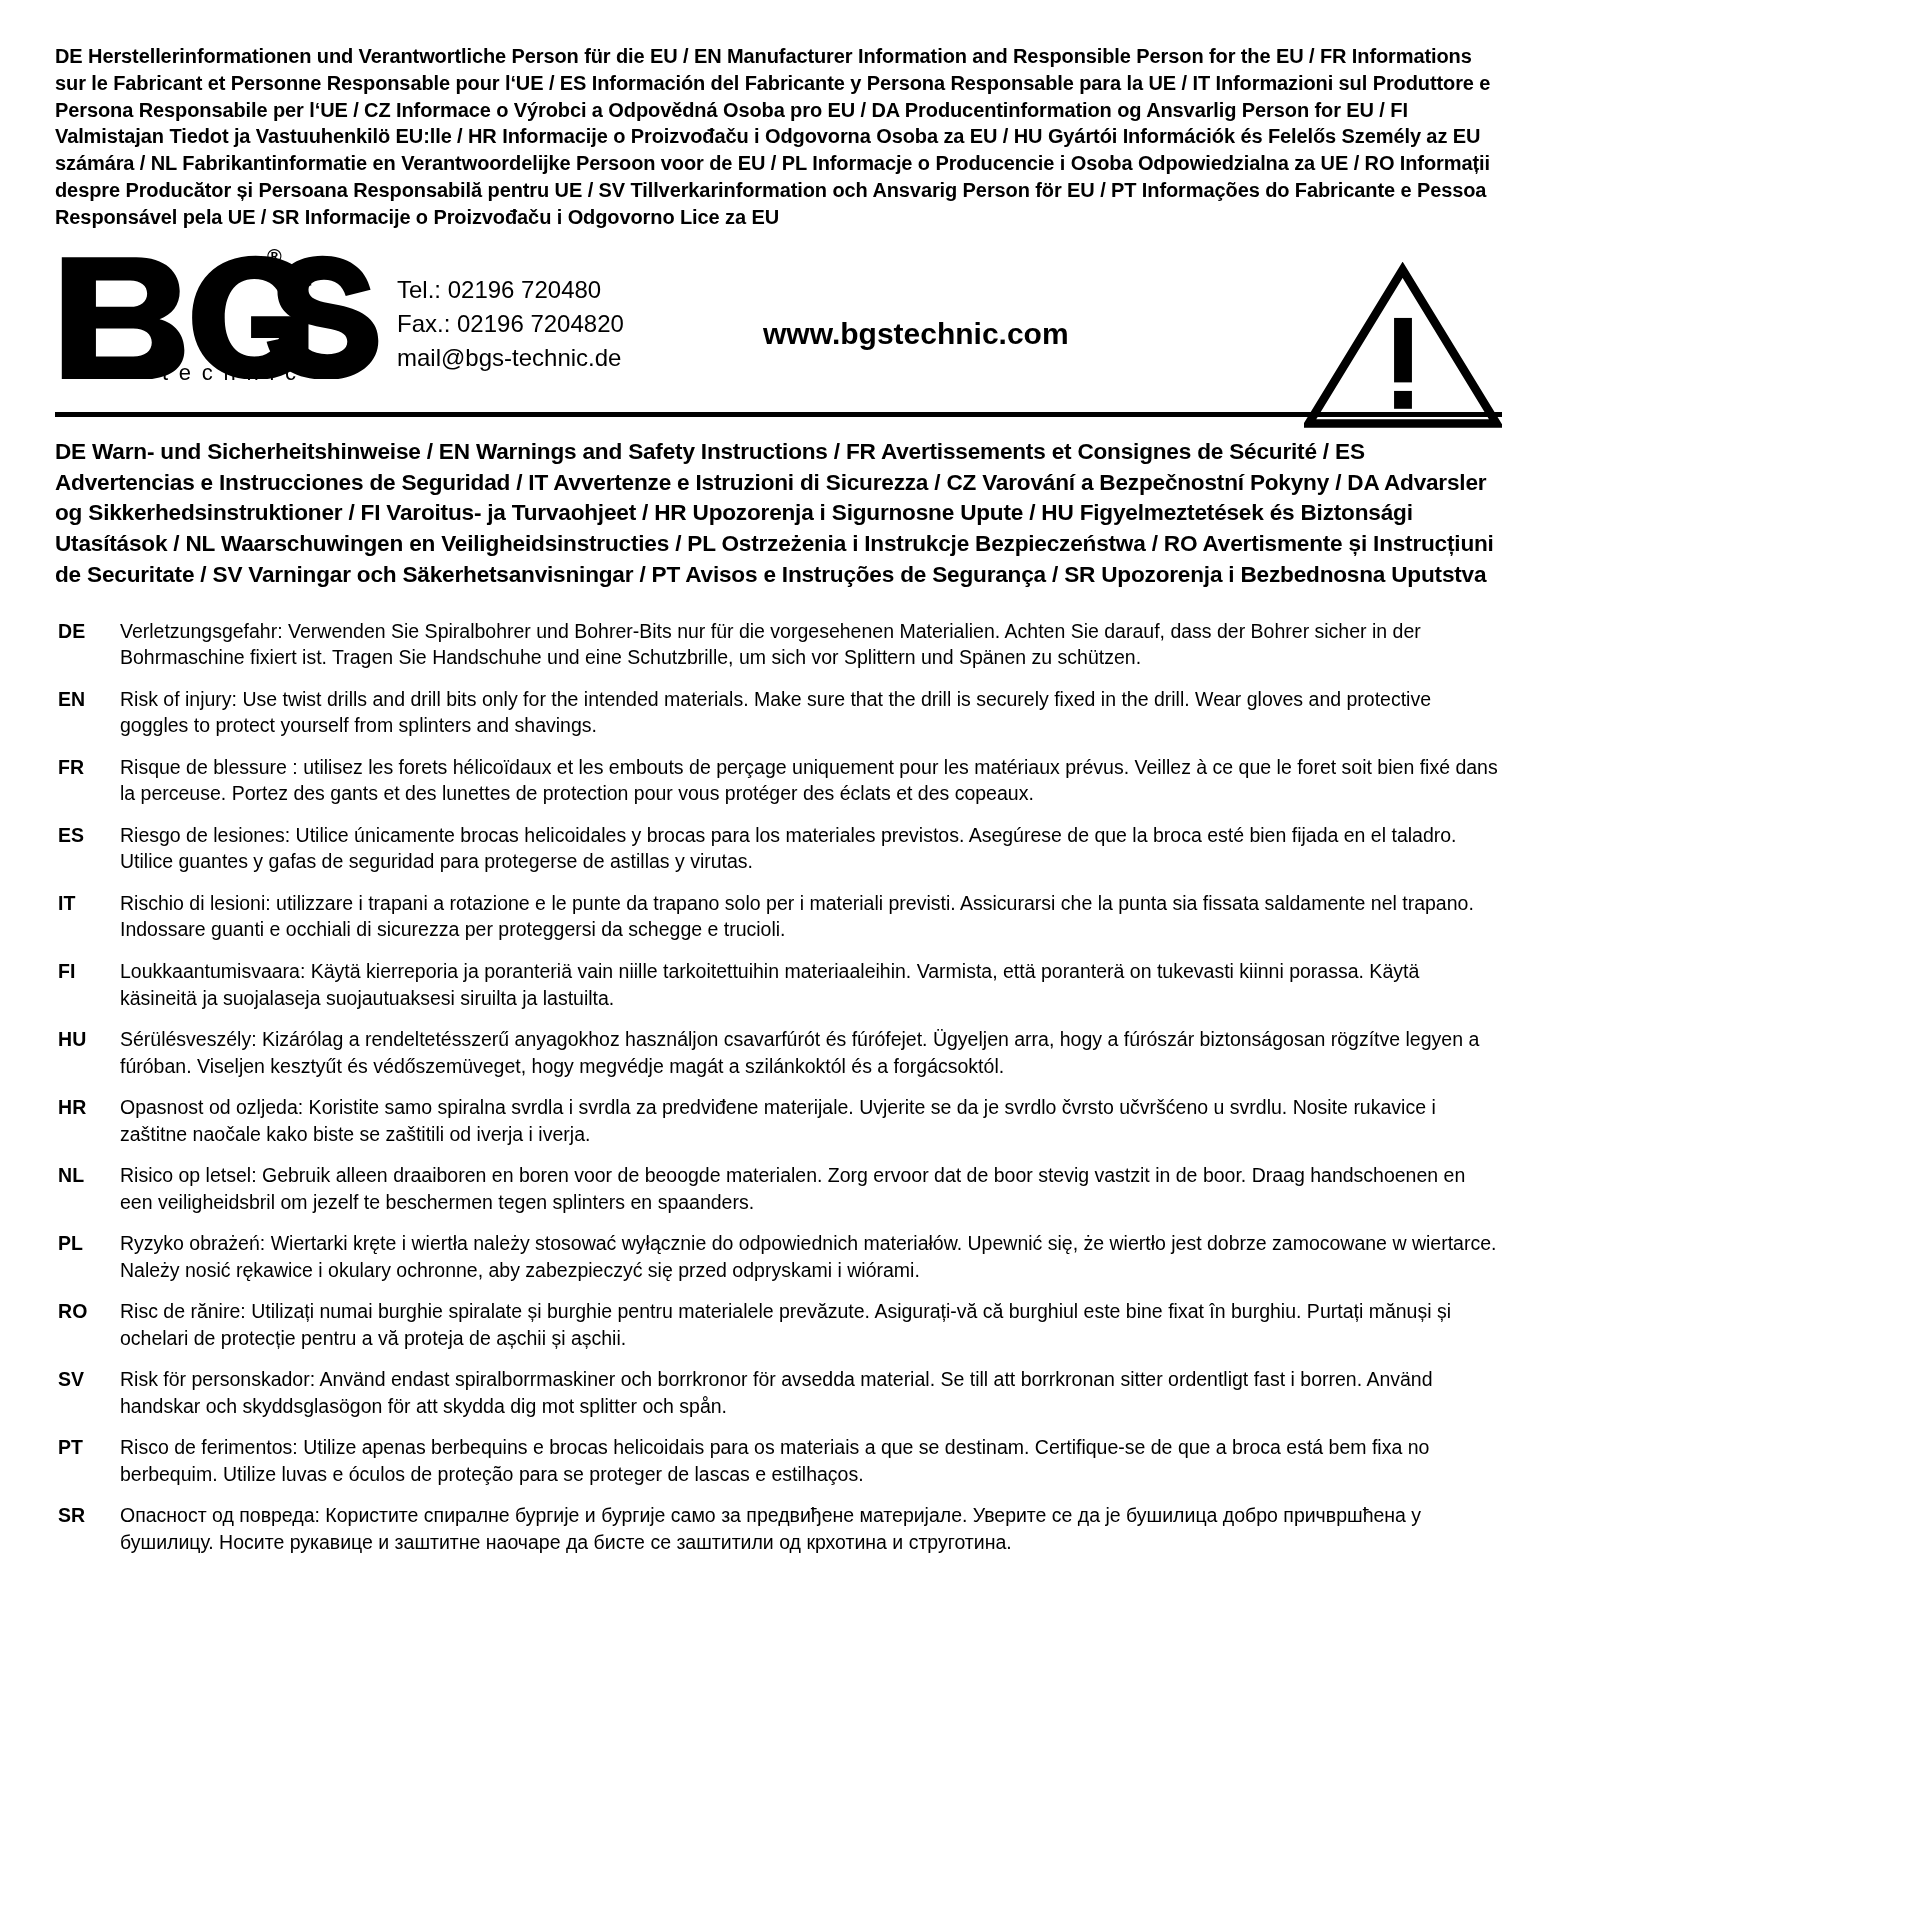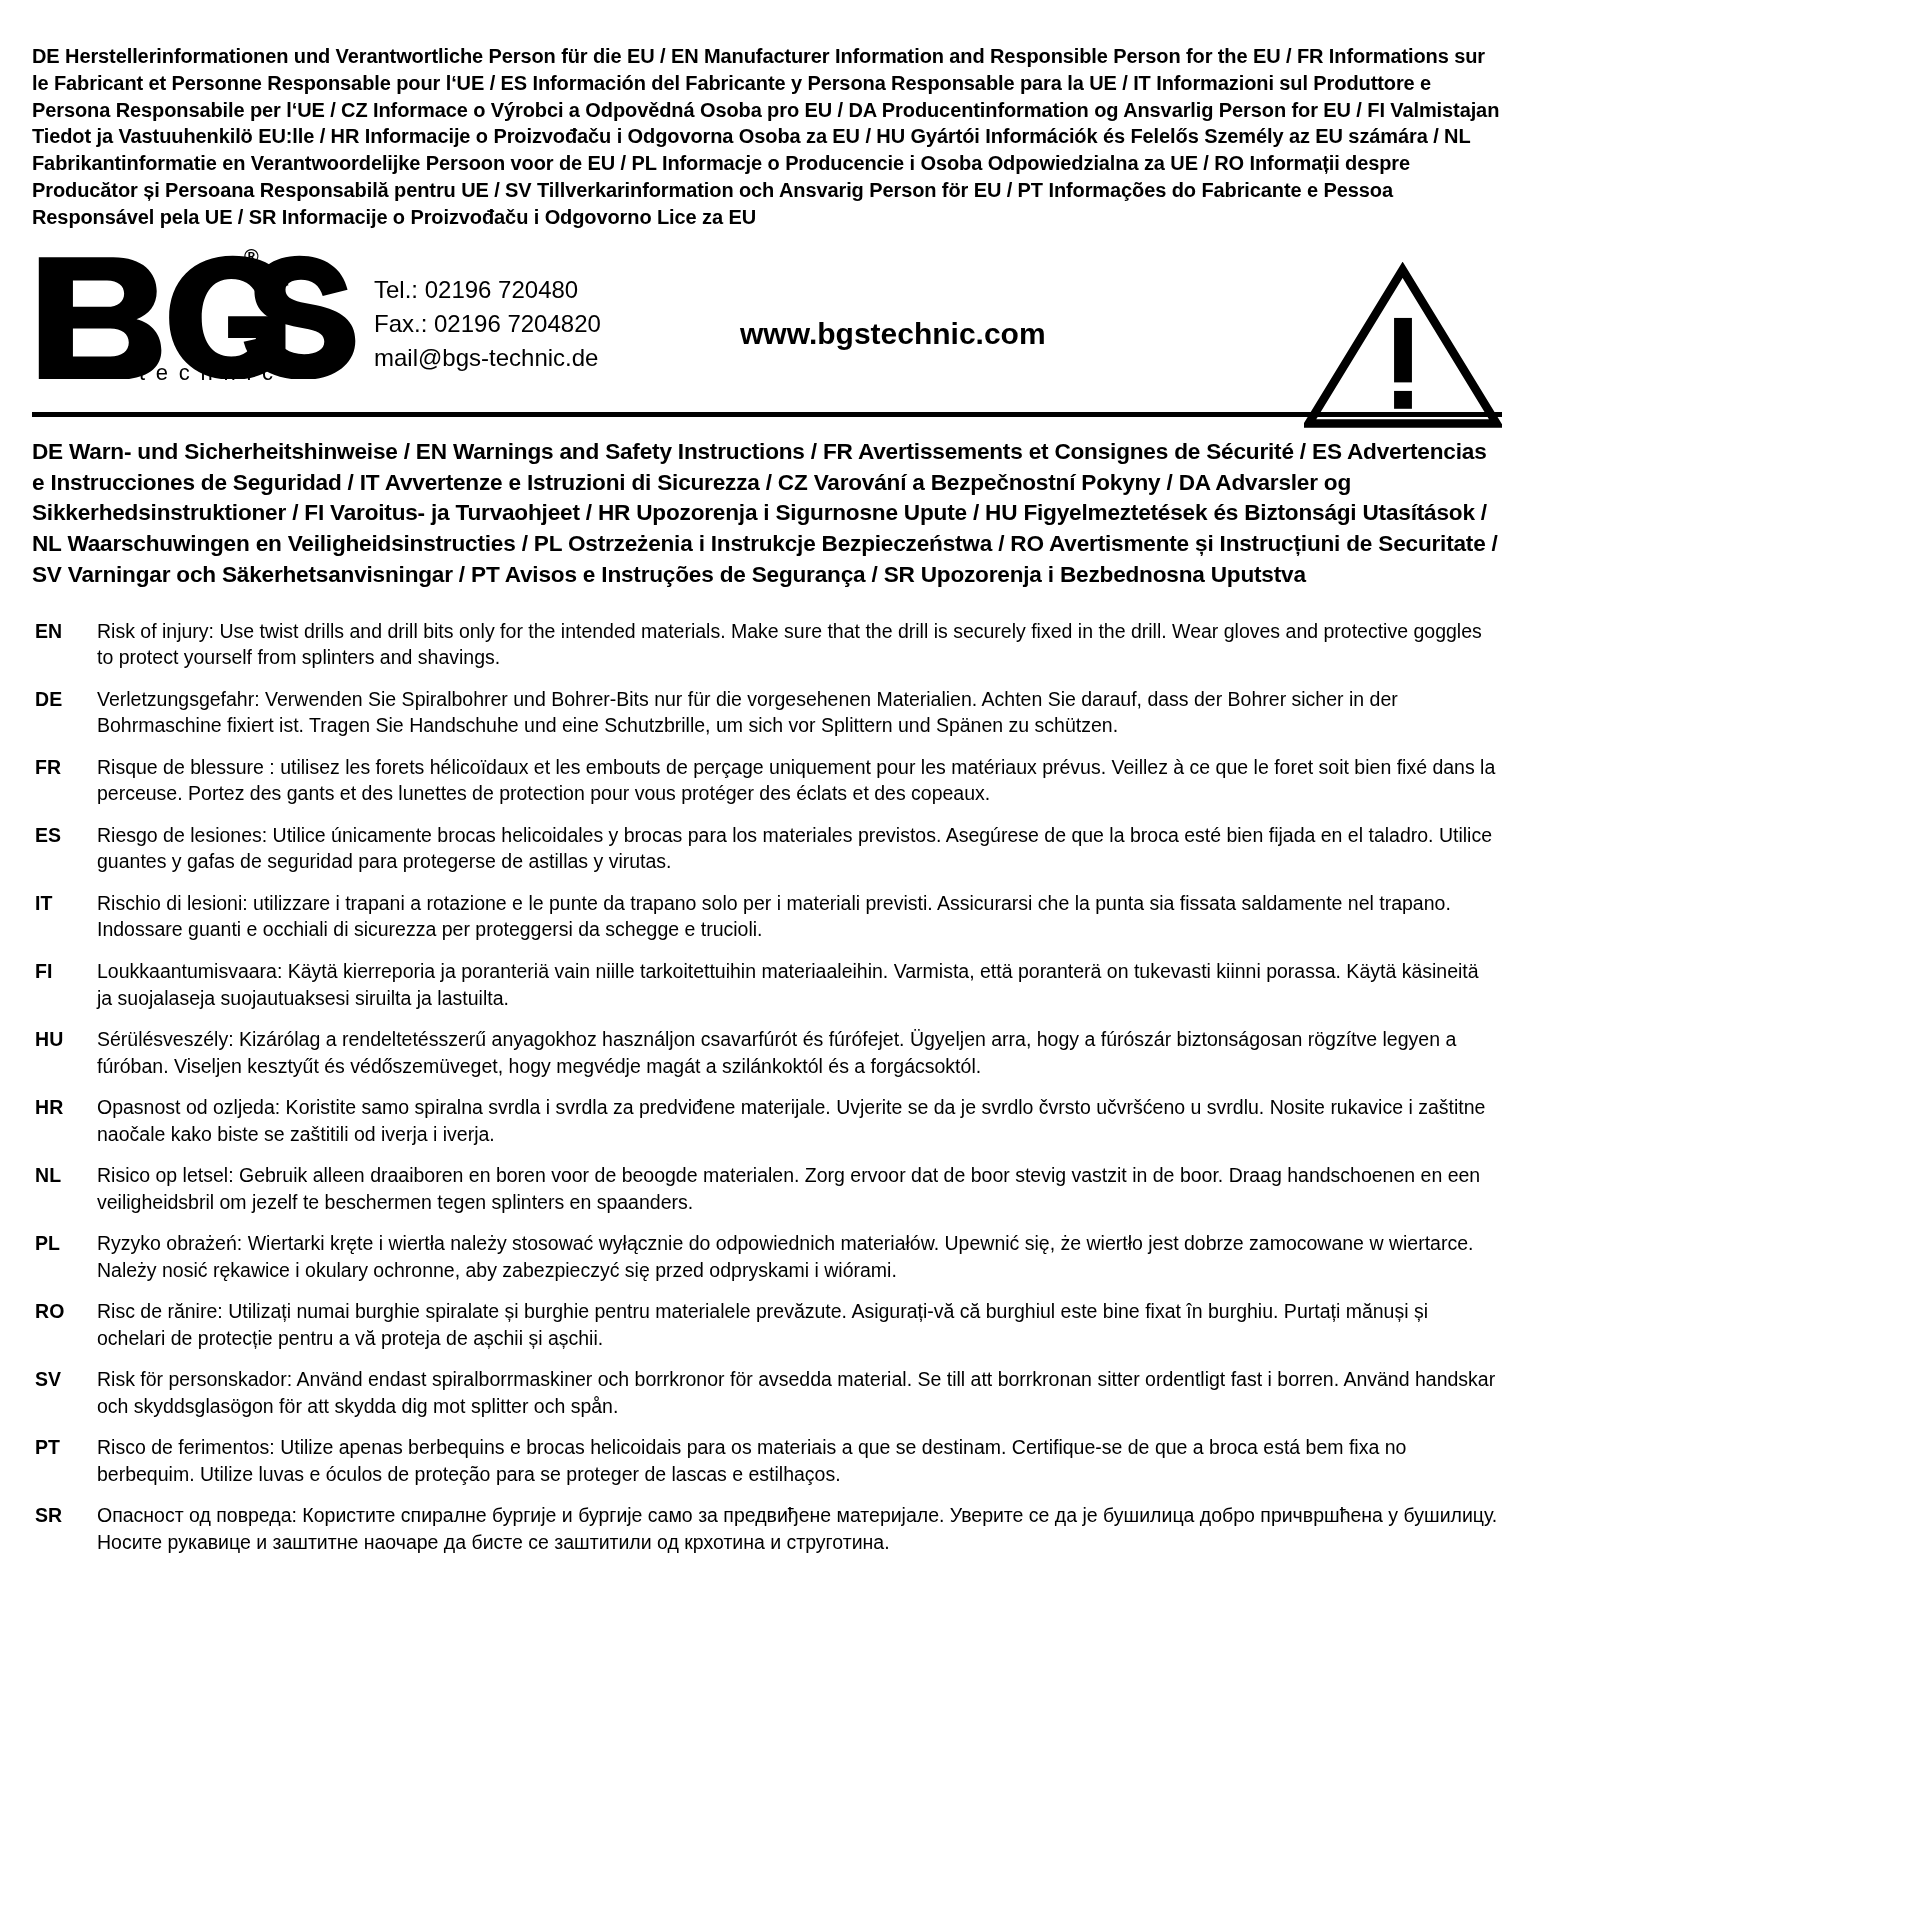--- a/index.html
+++ b/index.html
@@ -12,21 +12,21 @@
     height: 1930px;
     font-family: "Liberation Sans", sans-serif;
     color: #000000;
     -webkit-font-smoothing: antialiased;
   }
   .page {
     position: relative;
     width: 1550px;
     height: 1930px;
     box-sizing: border-box;
-    padding: 43px 48px 0 32px;
+    padding: 43px 48px 0 55px;
   }
 
   
   .manufacturer-heading {
     font-size: 20px;
     font-weight: bold;
     line-height: 1.34;
     letter-spacing: -0.1px;
     text-align: left;
     margin: 0 0 14px 0;
@@ -166,30 +166,30 @@
     </div>
   </div>
 
   <hr class="rule">
 
   <p class="safety-heading">DE Warn- und Sicherheitshinweise  /  EN Warnings and Safety Instructions  /  FR Avertissements et Consignes de Sécurité  /  ES Advertencias e Instrucciones de Seguridad  /  IT Avvertenze e Istruzioni di Sicurezza  /  CZ Varování a Bezpečnostní Pokyny  /  DA Advarsler og Sikkerhedsinstruktioner  /  FI Varoitus- ja Turvaohjeet  /  HR Upozorenja i Sigurnosne Upute  /  HU Figyelmeztetések és Biztonsági Utasítások  /  NL Waarschuwingen en Veiligheidsinstructies  /  PL Ostrzeżenia i Instrukcje Bezpieczeństwa  /  RO Avertismente și Instrucțiuni de Securitate  /  SV Varningar och Säkerhetsanvisningar  /  PT Avisos e Instruções de Segurança  /  SR Upozorenja i Bezbednosna Uputstva</p>
 
   <div class="lang-list">
 
     <div class="lang-row">
+      <div class="lang-code">DE</div>
+      <div class="lang-text">Verletzungsgefahr: Verwenden Sie Spiralbohrer und Bohrer-Bits nur für die vorgesehenen Materialien. Achten Sie darauf, dass der Bohrer sicher in der Bohrmaschine fixiert ist. Tragen Sie Handschuhe und eine Schutzbrille, um sich vor Splittern und Spänen zu schützen.</div>
+    </div>
+
+    <div class="lang-row">
       <div class="lang-code">EN</div>
       <div class="lang-text">Risk of injury: Use twist drills and drill bits only for the intended materials. Make sure that the drill is securely fixed in the drill. Wear gloves and protective goggles to protect yourself from splinters and shavings.</div>
     </div>
 
     <div class="lang-row">
-      <div class="lang-code">DE</div>
-      <div class="lang-text">Verletzungsgefahr: Verwenden Sie Spiralbohrer und Bohrer-Bits nur für die vorgesehenen Materialien. Achten Sie darauf, dass der Bohrer sicher in der Bohrmaschine fixiert ist. Tragen Sie Handschuhe und eine Schutzbrille, um sich vor Splittern und Spänen zu schützen.</div>
-    </div>
-
-    <div class="lang-row">
       <div class="lang-code">FR</div>
       <div class="lang-text">Risque de blessure : utilisez les forets hélicoïdaux et les embouts de perçage uniquement pour les matériaux prévus. Veillez à ce que le foret soit bien fixé dans la perceuse. Portez des gants et des lunettes de protection pour vous protéger des éclats et des copeaux.</div>
     </div>
 
     <div class="lang-row">
       <div class="lang-code">ES</div>
       <div class="lang-text">Riesgo de lesiones: Utilice únicamente brocas helicoidales y brocas para los materiales previstos. Asegúrese de que la broca esté bien fijada en el taladro. Utilice guantes y gafas de seguridad para protegerse de astillas y virutas.</div>
     </div>
 
     <div class="lang-row">

